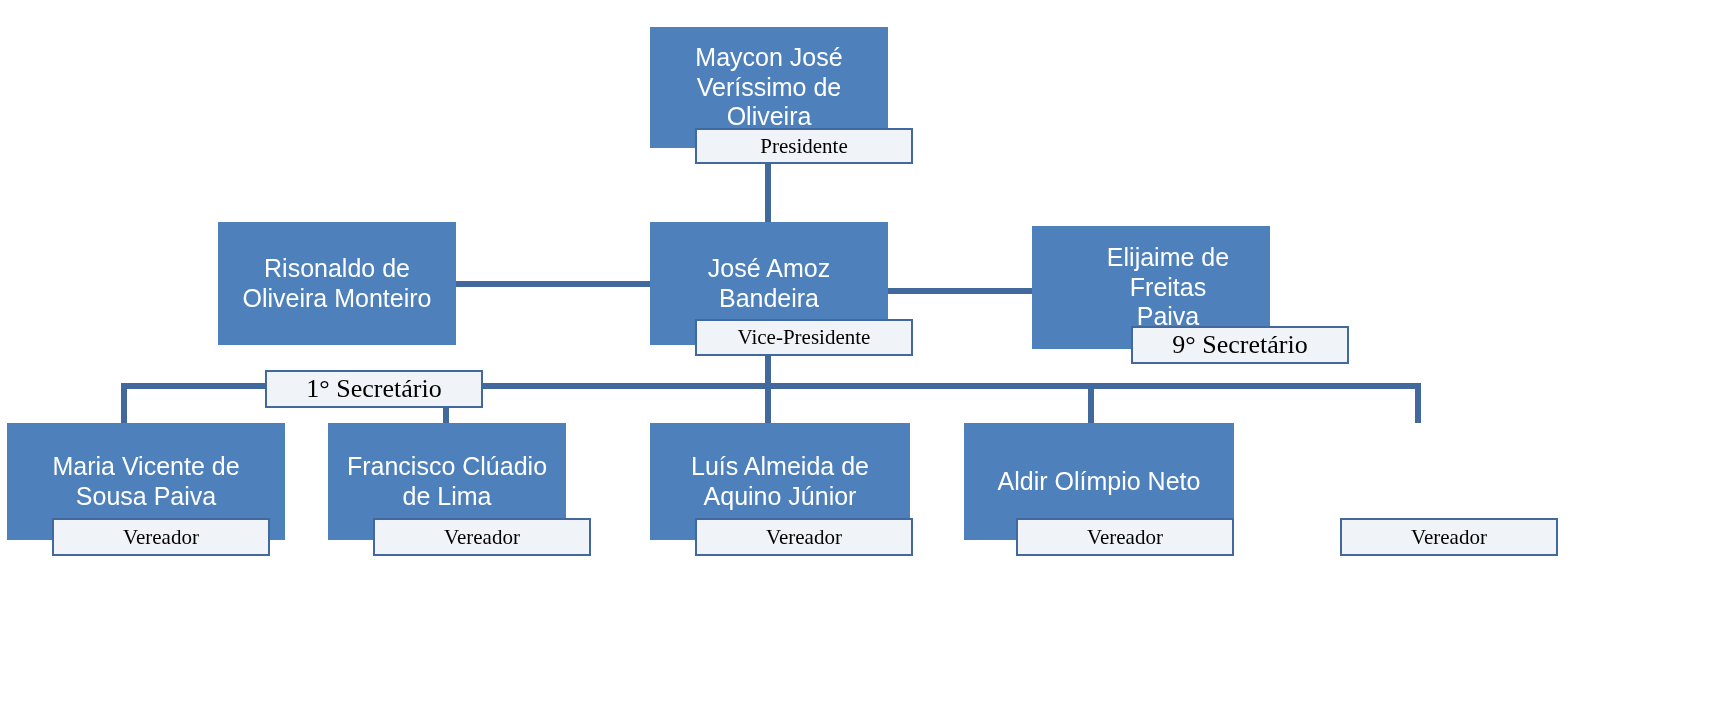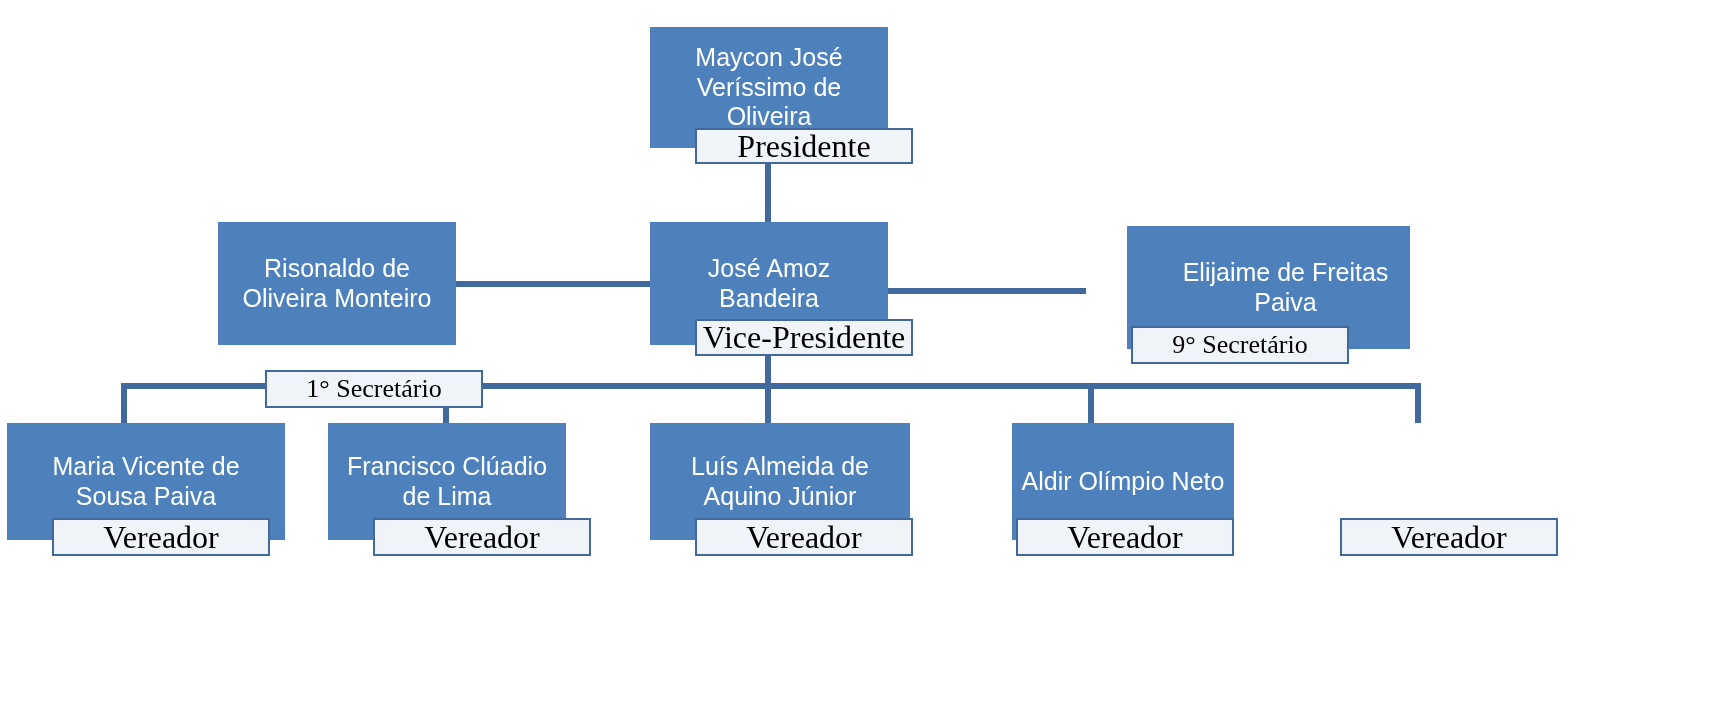--- a/index.html
+++ b/index.html
@@ -42,21 +42,21 @@
     white-space:pre-line;
   }
 
   
   .role{
     position:absolute;
     background:#F0F3F7;
     border:2px solid #41699E;
     color:#000000;
     font-family:"Liberation Serif", serif;
-    font-size:32px;
+    font-size:21px;
     display:flex;
     align-items:center;
     justify-content:center;
     text-align:center;
     box-sizing:border-box;
     white-space:nowrap;
   }
   .role.small{font-size:26px;}
 </style>
 </head>
@@ -98,21 +98,21 @@
   </div>
 
   <div class="node" style="left:650px;top:222px;width:238px;height:123px;">
     <span class="nm">José Amoz
 Bandeira</span>
   </div>
   <div class="role" style="left:695px;top:319px;width:218px;height:37px;">
     <span>Vice-Presidente</span>
   </div>
 
-  <div class="node" style="left:1127px;top:226px;width:283px;height:123px;padding-left:40px;">
+  <div class="node" style="left:1032px;top:226px;width:238px;height:123px;padding-left:40px;">
     <span class="nm">Elijaime de Freitas
 Paiva</span>
   </div>
   <div class="role small" style="left:1131px;top:326px;width:218px;height:38px;">
     <span>9° Secretário</span>
   </div>
 
   <div class="node" style="left:7px;top:423px;width:278px;height:117px;">
     <span class="nm">Maria Vicente de
 Sousa Paiva</span>
@@ -130,21 +130,21 @@
   </div>
 
   <div class="node" style="left:650px;top:423px;width:260px;height:117px;">
     <span class="nm">Luís Almeida de
 Aquino Júnior</span>
   </div>
   <div class="role" style="left:695px;top:518px;width:218px;height:38px;">
     <span>Vereador</span>
   </div>
 
-  <div class="node" style="left:1012px;top:423px;width:222px;height:117px;">
+  <div class="node" style="left:964px;top:423px;width:270px;height:117px;">
     <span class="nm">Aldir Olímpio Neto</span>
   </div>
   <div class="role" style="left:1016px;top:518px;width:218px;height:38px;">
     <span>Vereador</span>
   </div>
 
   <div class="role" style="left:1340px;top:518px;width:218px;height:38px;">
     <span>Vereador</span>
   </div>
 

